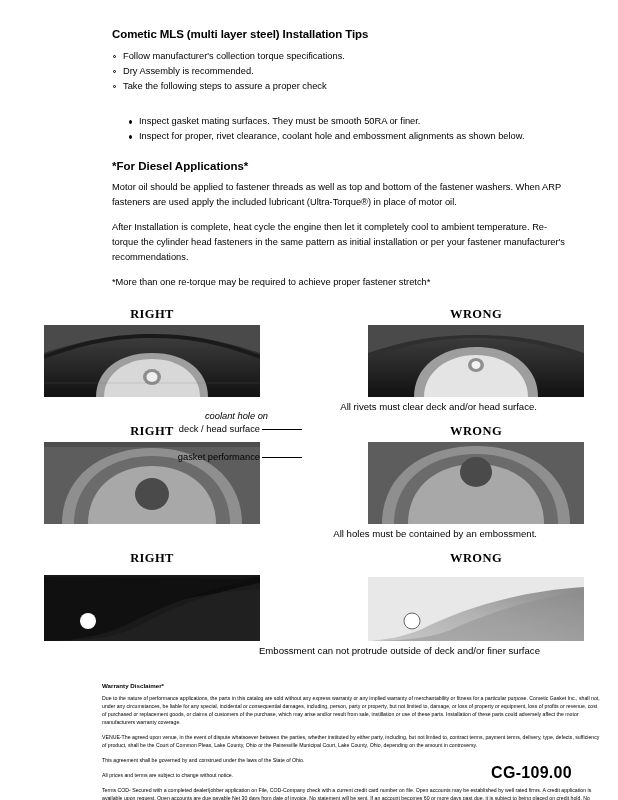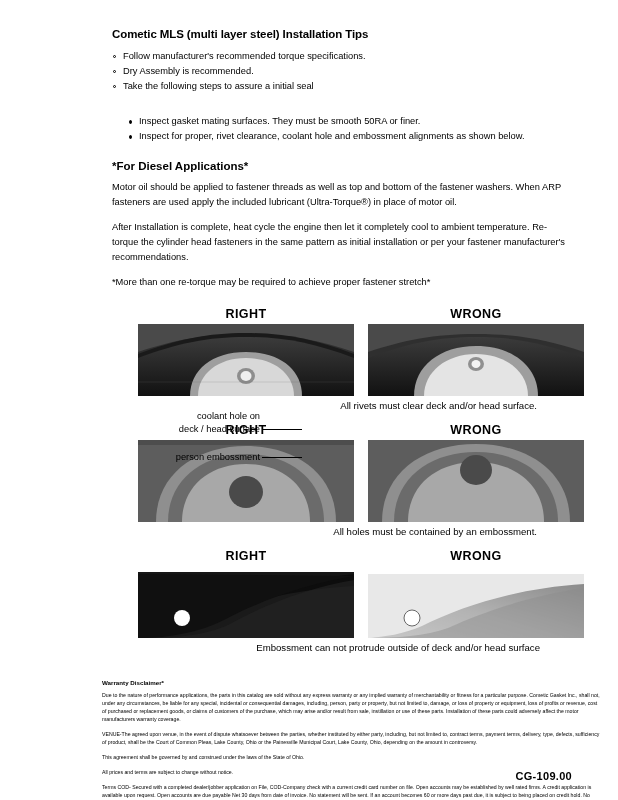--- a/index.html
+++ b/index.html
@@ -81,22 +81,23 @@
     max-width: 460px;
   }
 
   
   .figures {
     margin: 16px 0 0 0;
     position: relative;
   }
   .figrow {
     display: flex;
-    justify-content: flex-end;
-    gap: 14px;
+    justify-content: space-between;
+    gap: 23px;
+    font-family: Liberation Serif, serif;
   }
   .figcell { width: 216px; }
   .figlabel {
     text-align: center;
     font-size: 12.5px;
     font-weight: bold;
     letter-spacing: 0.4px;
     margin-bottom: 3px;
   }
   .figbox {
@@ -155,36 +156,36 @@
   .warranty p {
     font-size: 5.2px;
     line-height: 1.55;
     margin: 0 0 7px 0;
     text-align: left;
   }
   .docnum {
     position: absolute;
     right: 46px;
     bottom: 18px;
-    font-size: 11px;
+    font-size: 16px;
     font-weight: bold;
     letter-spacing: 0.3px;
   }
 </style>
 </head>
 <body>
 
 <div class="page">
 
   <h1 class="title">Cometic MLS (multi layer steel) Installation Tips</h1>
 
   <ul class="bullets">
-    <li>Follow manufacturer's recommended torque specifications.</li>
+    <li>Follow manufacturer's collection torque specifications.</li>
     <li>Dry Assembly is recommended.</li>
-    <li>Take the following steps to assure a initial seal</li>
+    <li>Take the following steps to assure a proper check</li>
   </ul>
   <ul class="bullets subbullets" style="margin-left:82px;margin-top:20px;">
     <li>Inspect gasket mating surfaces.  They must be smooth 50RA or finer.</li>
     <li>Inspect for proper, rivet clearance, coolant hole and embossment alignments as shown below.</li>
   </ul>
 
   <h2 class="section">*For Diesel Applications*</h2>
   <p class="body">Motor oil should be applied to fastener threads as well as top and bottom of the fastener washers. When ARP fasteners are used apply the included lubricant (Ultra-Torque®) in place of motor oil.</p>
   <p class="body">After Installation is complete, heat cycle the engine then let it completely cool to ambient temperature. Re-torque the cylinder head fasteners in the same pattern as initial installation or per your fastener manufacturer's recommendations.</p>
   <p class="body">*More than one re-torque may be required to achieve proper fastener stretch*</p>
@@ -306,29 +307,29 @@
             <path d="M216,8 C150,14 96,32 56,54 C36,64 16,70 0,72 L216,72 Z" fill="#9b9b9b" opacity="0.55"></path>
             <path d="M0,8 L216,8 L216,18 C150,22 94,40 54,60 C36,68 16,71 0,72 Z" fill="#e8e8e8"></path>
             <path d="M216,22 C160,30 116,46 80,62 C58,70 28,72 0,72 L216,72 Z" fill="#8c8c8c" opacity="0.45"></path>
             <circle cx="44" cy="52" r="8" fill="#ffffff" stroke="#666" stroke-width="1"></circle>
           </svg>
         </div>
       </div>
     </div>
     <div class="caprow">
       <div class="capinner indent">
-        <div class="caption">Embossment can not protrude outside of deck and/or head surface</div>
+        <div class="caption">Embossment can not protrude outside of deck and/or finer surface</div>
       </div>
     </div>
 
     <div class="annots">
-      <div class="annot-text" style="left:56px; top:104px; width:160px;">coolant hole on</div>
+      <div class="annot-text" style="left:64px; top:104px; width:160px;font-style:italic;">coolant hole on</div>
       <div class="annot-text" style="left:36px; top:117px; width:180px;text-align:right;">deck / head surface</div>
       <div class="leader" style="left:218px; top:122px; width:40px;"></div>
-      <div class="annot-text" style="left:44px; top:145px; width:172px;">person embossment</div>
+      <div class="annot-text" style="left:44px; top:145px; width:172px;">gasket performance</div>
       <div class="leader" style="left:218px; top:150px; width:40px;"></div>
     </div>
   </div>
 
   <div class="warranty">
     <h3>Warranty Disclaimer*</h3>
     <p>Due to the nature of performance applications, the parts in this catalog are sold without any express warranty or any implied warranty of merchantability or fitness for a particular purpose.  Cometic Gasket Inc., shall not, under any circumstances, be liable for any special, incidental or consequential damages, including, person, party or property, but not limited to, damage, or loss of property or equipment, loss of profits or revenue, cost of purchased or replacement goods, or claims of customers of the purchase, which may arise and/or result from sale, instillation or use of these parts.  Installation of these parts could adversely affect the motor manufacturers warranty coverage.</p>
     <p>VENUE-The agreed upon venue, in the event of dispute whatsoever between the parties, whether instituted by either party, including, but not limited to, contract terms, payment terms, delivery, type, defects, sufficiency of product, shall be the Court of Common Pleas, Lake County, Ohio or the Painesville Municipal Court, Lake County, Ohio, depending on the amount in controversy.</p>
     <p>This agreement shall be governed by and construed under the laws of the State of Ohio.</p>
     <p>All prices and terms are subject to change without notice.</p>

